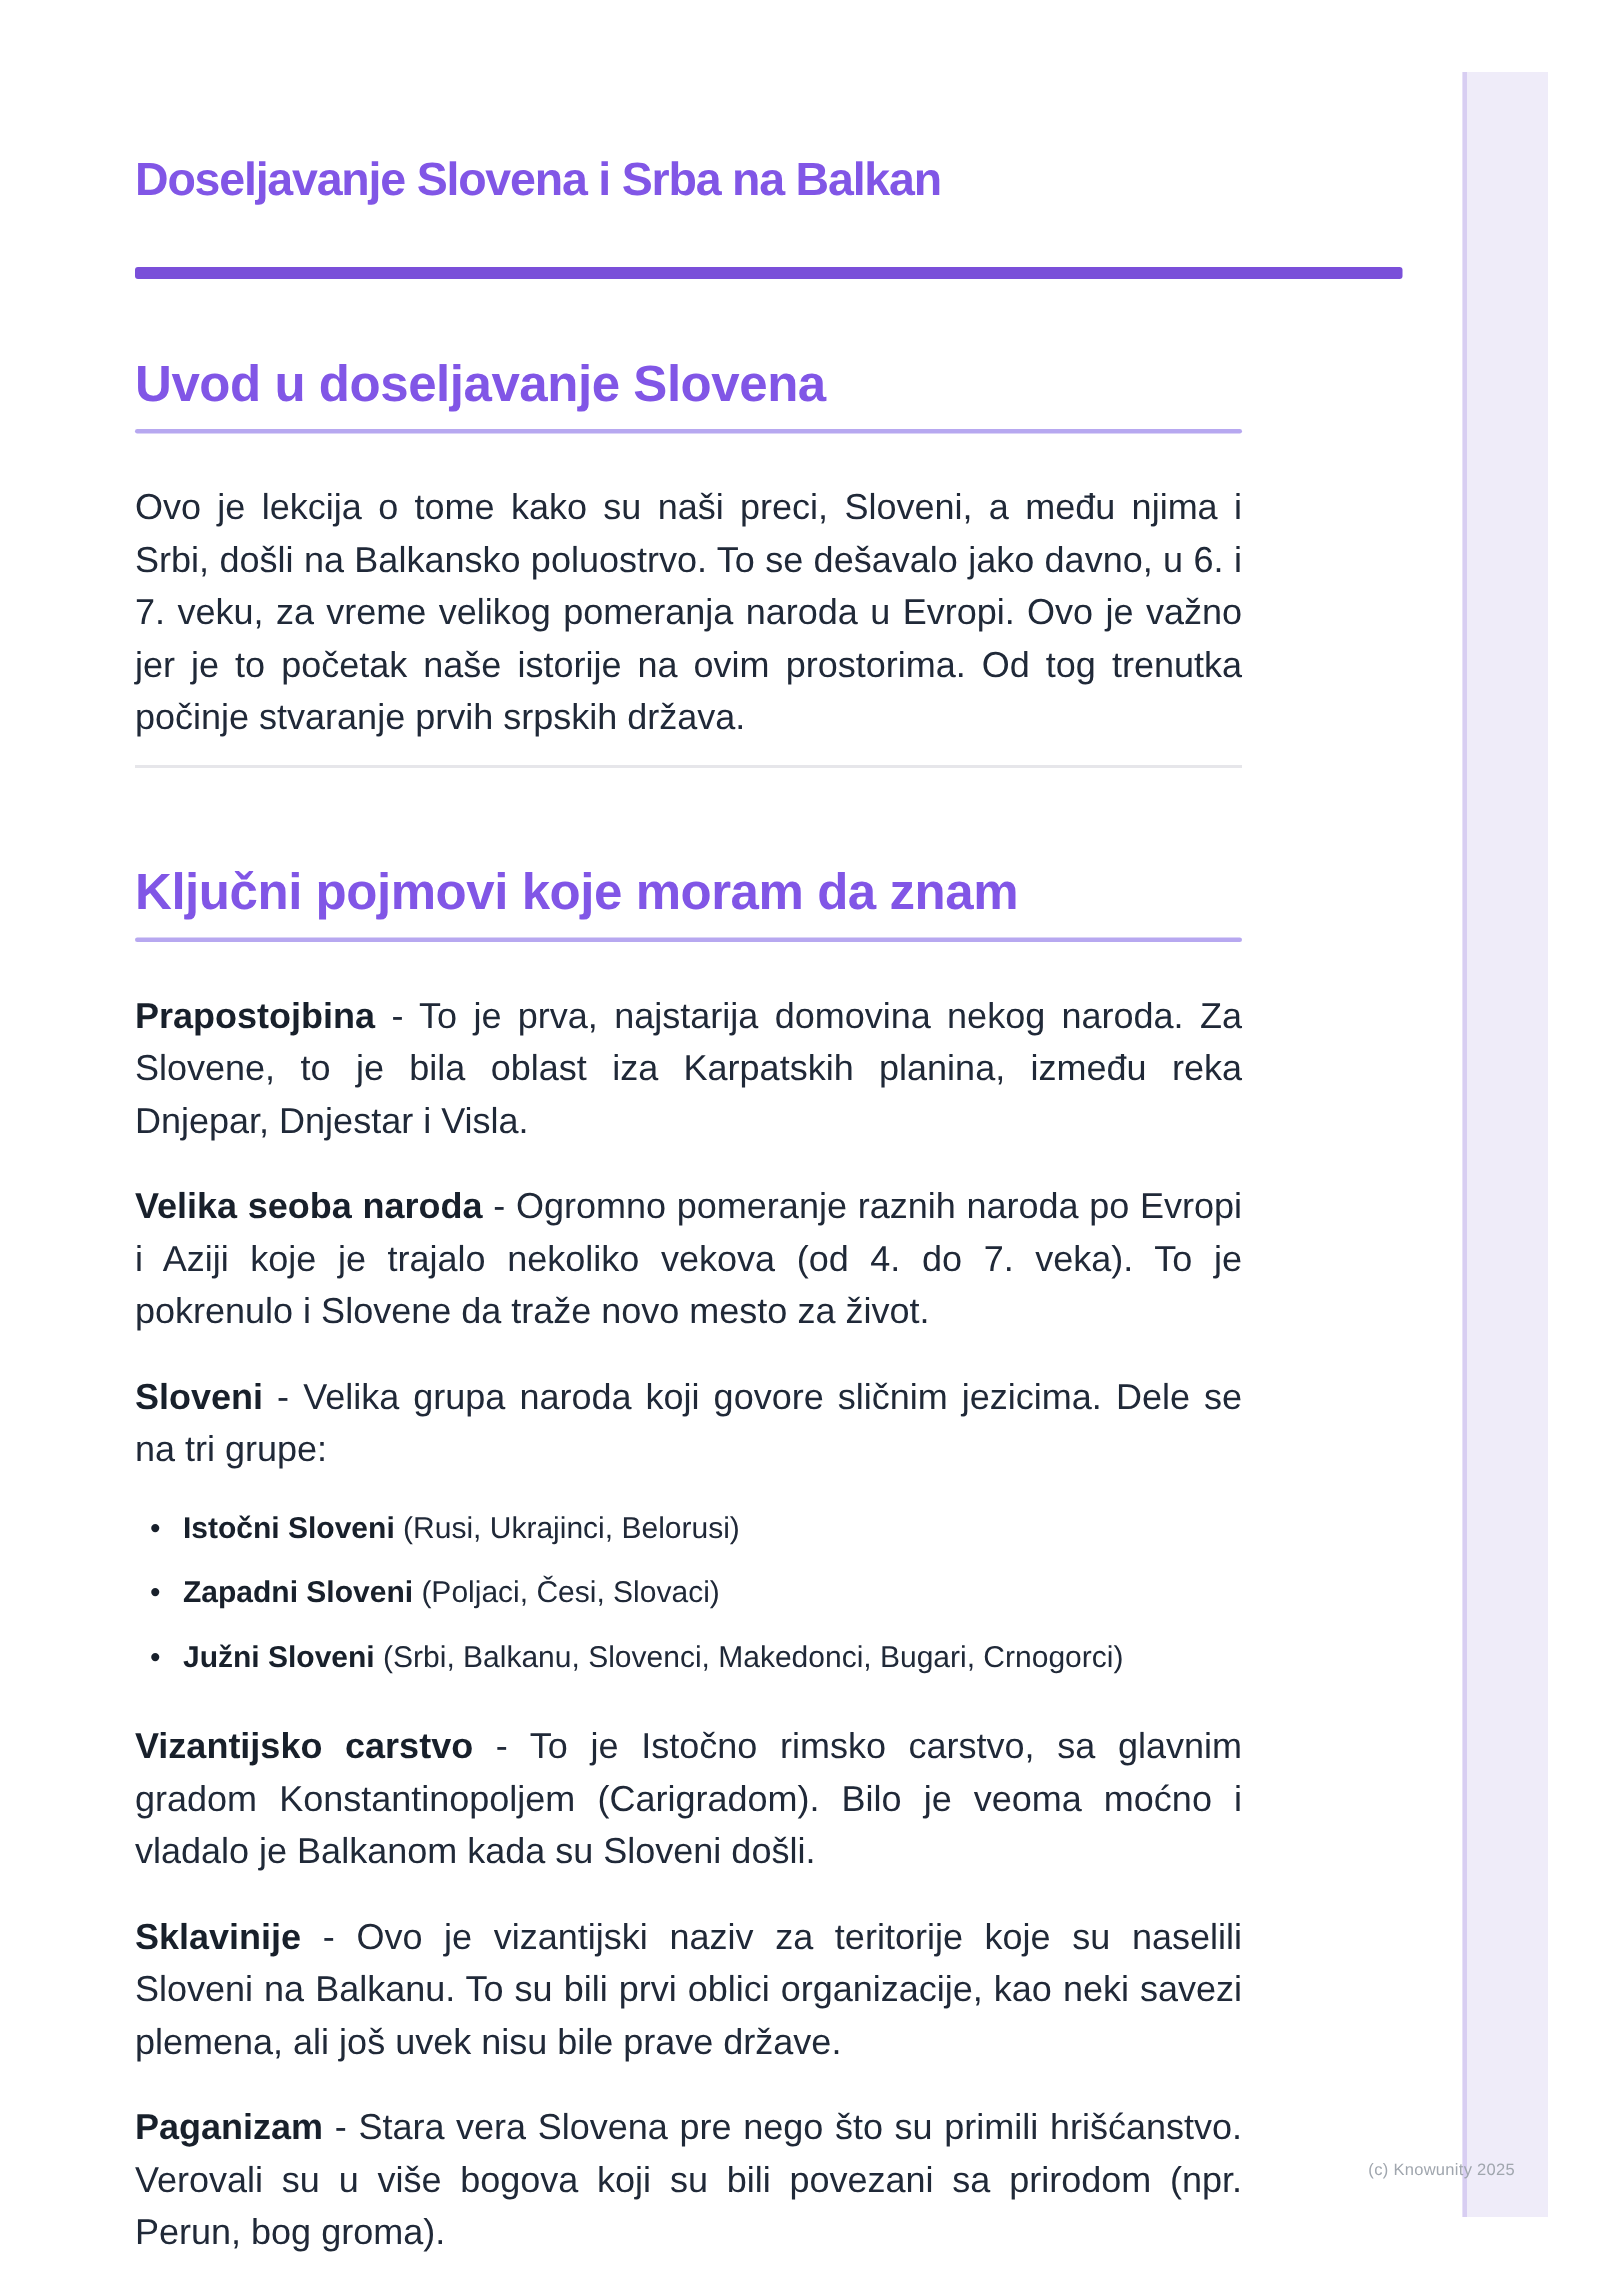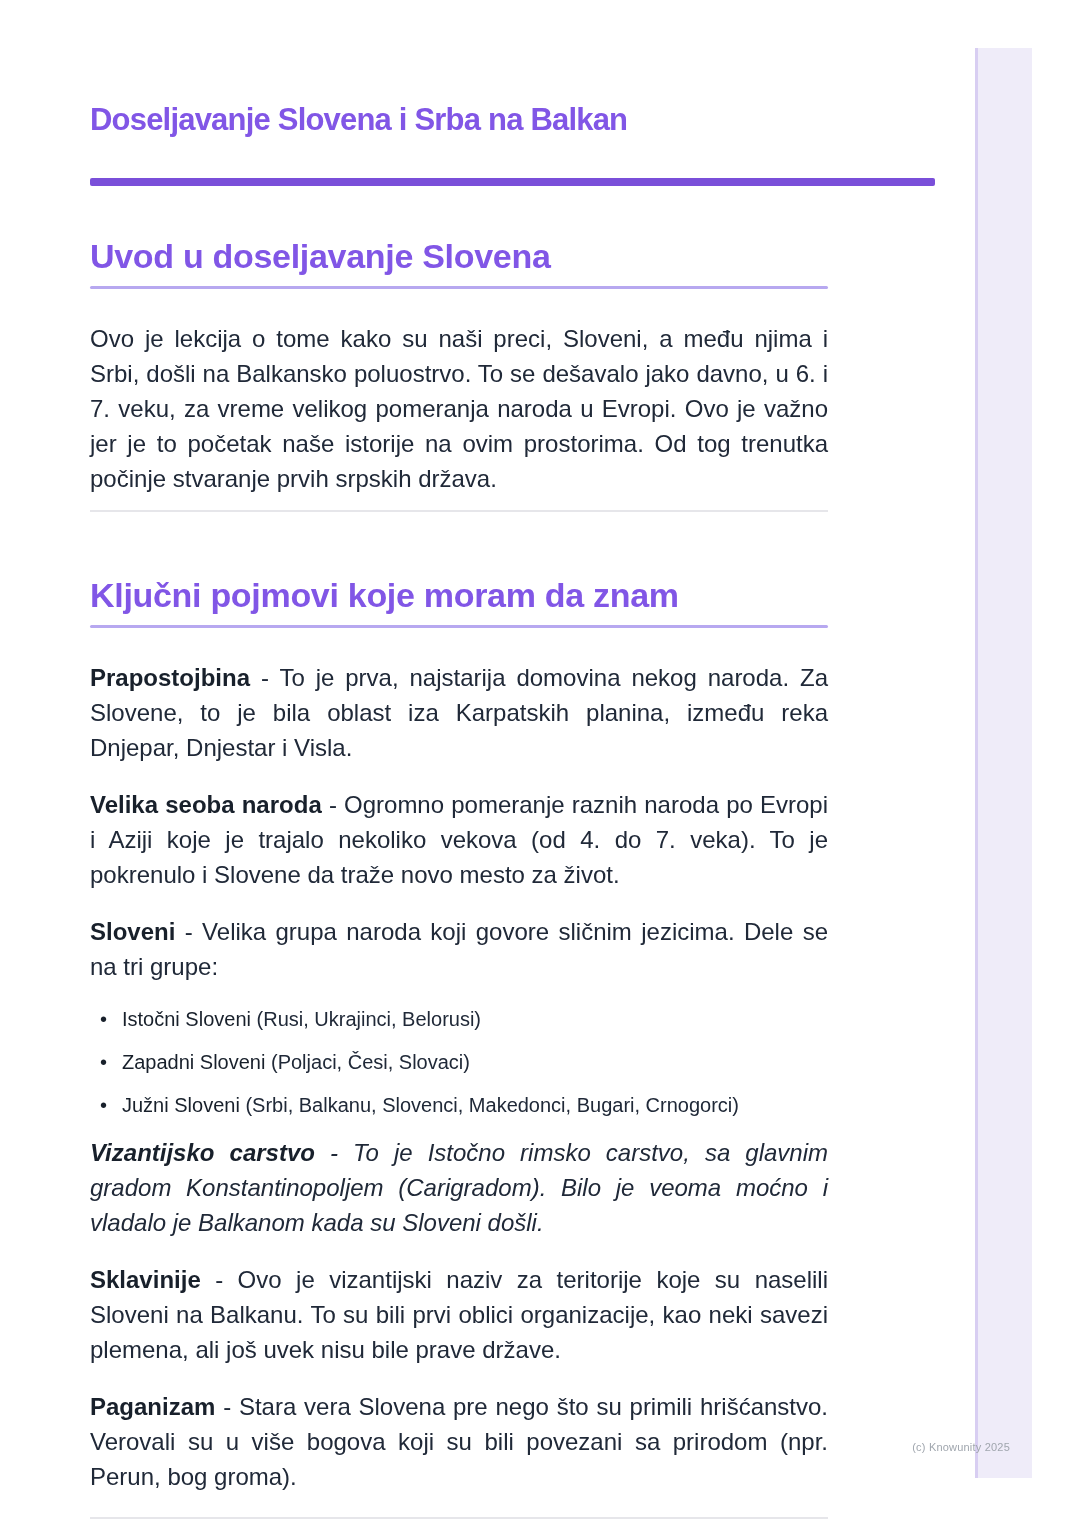--- a/index.html
+++ b/index.html
@@ -46,21 +46,21 @@
     background:var(--accent-underline,#B7A8F0);
     border-radius:2px;
   }
   .para{
     margin:32px 0 0 0;
     font-size:24px;line-height:35px;
     text-align:justify;
     color:var(--body-text,#202938);
   }
   .para.follow{margin-top:22px;}
-  .para.after-list{margin-top:12px;font-style:italic;}
+  .para.after-list{margin-top:24px;}
   .para strong{font-weight:700;color:var(--term-text,#18202B);}
   .divider{
     margin-top:14px;
     width:738px;height:2px;
     background:var(--divider,#E6E6EA);
   }
   .divider.footer-divider{margin-top:23px;}
   ul.bullets{
     margin:18px 0 0 0;padding:0;list-style:none;
   }
@@ -70,21 +70,21 @@
     font-size:20px;line-height:35px;
     margin-top:8px;
     color:var(--body-text,#202938);
   }
   ul.bullets li:first-child{margin-top:0;}
   ul.bullets .dot{
     position:absolute;left:10px;top:0;
     font-size:20px;line-height:35px;
     color:var(--term-text,#18202B);
   }
-  ul.bullets strong{font-weight:400;color:var(--term-text,#18202B);}
+  ul.bullets strong{font-weight:700;color:var(--term-text,#18202B);}
   .footer-credit{
     position:absolute;top:1438px;right:70px;
     font-size:11px;line-height:18px;
     letter-spacing:0.2px;
     color:var(--footer-text,#A0A6AE);
   }
 </style>
 </head>
 <body>
 

